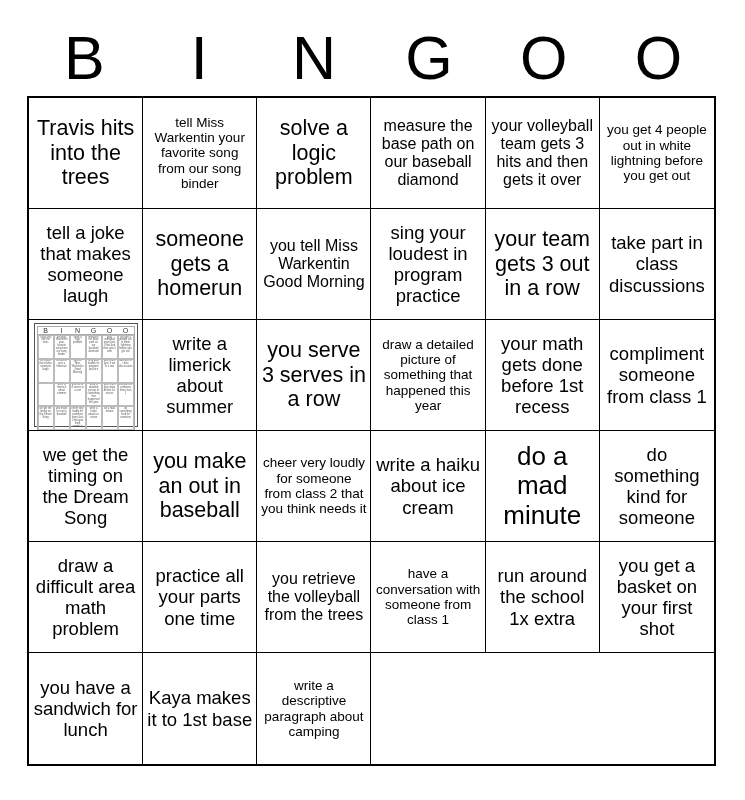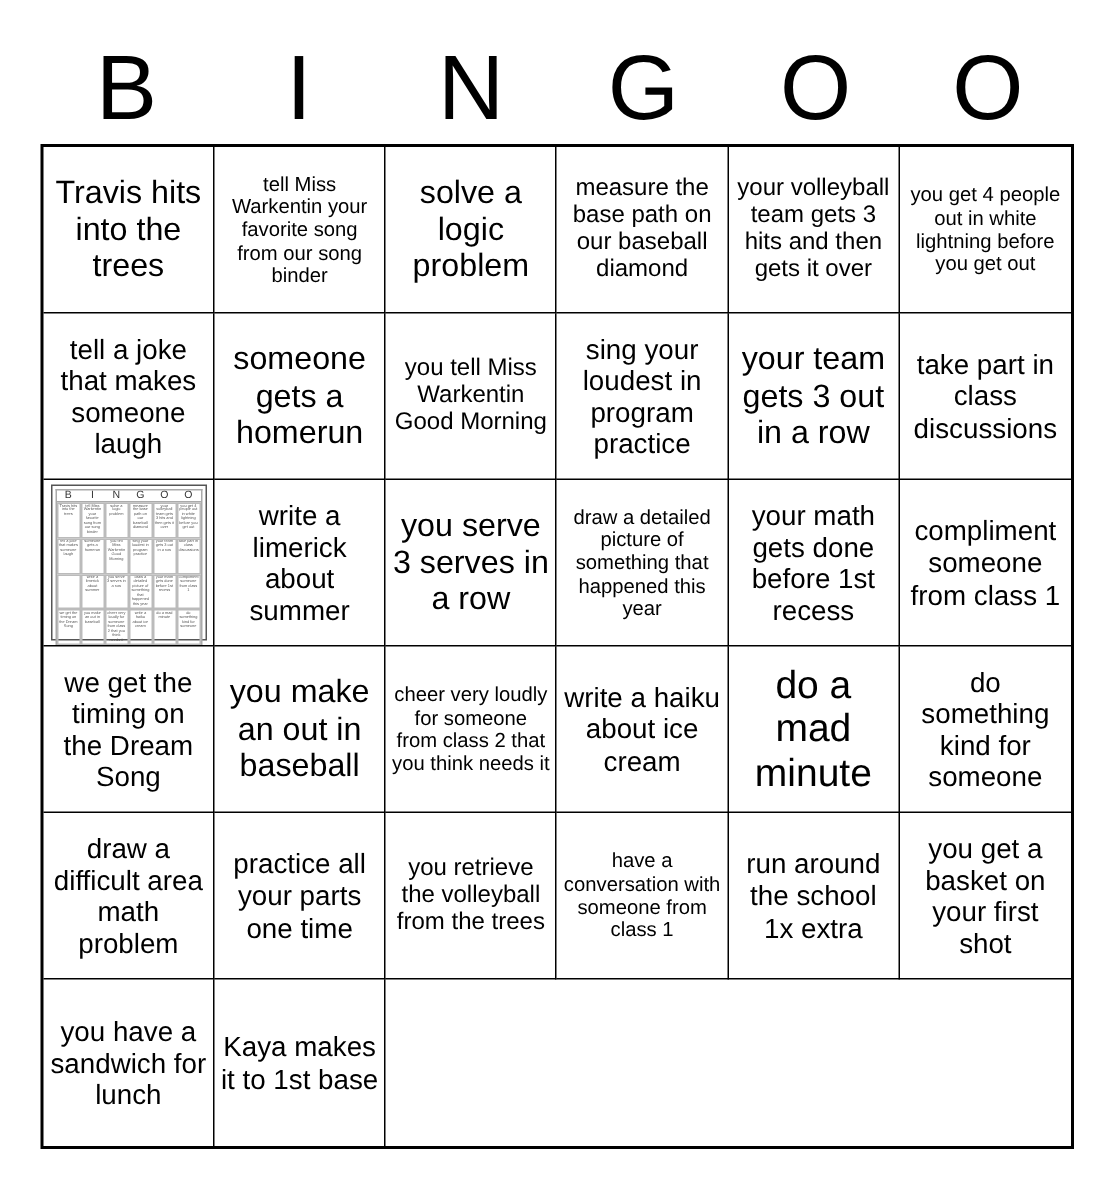--- a/index.html
+++ b/index.html
@@ -198,16 +198,17 @@
 
       <div class="cell fs-l">draw a difficult area math problem</div>
       <div class="cell fs-l">practice all your parts one time</div>
       <div class="cell fs-m">you retrieve the volleyball from the trees</div>
       <div class="cell fs-s">have a conversation with someone from class 1</div>
       <div class="cell fs-l">run around the school 1x extra</div>
       <div class="cell fs-l">you get a basket on your first shot</div>
 
       <div class="cell fs-l">you have a sandwich for lunch</div>
       <div class="cell fs-l">Kaya makes it to 1st base</div>
+      <div class="cell fs-s">write a descriptive paragraph about camping</div>
     </div>
 
   </div>
 </div>
 
 </body></html>

